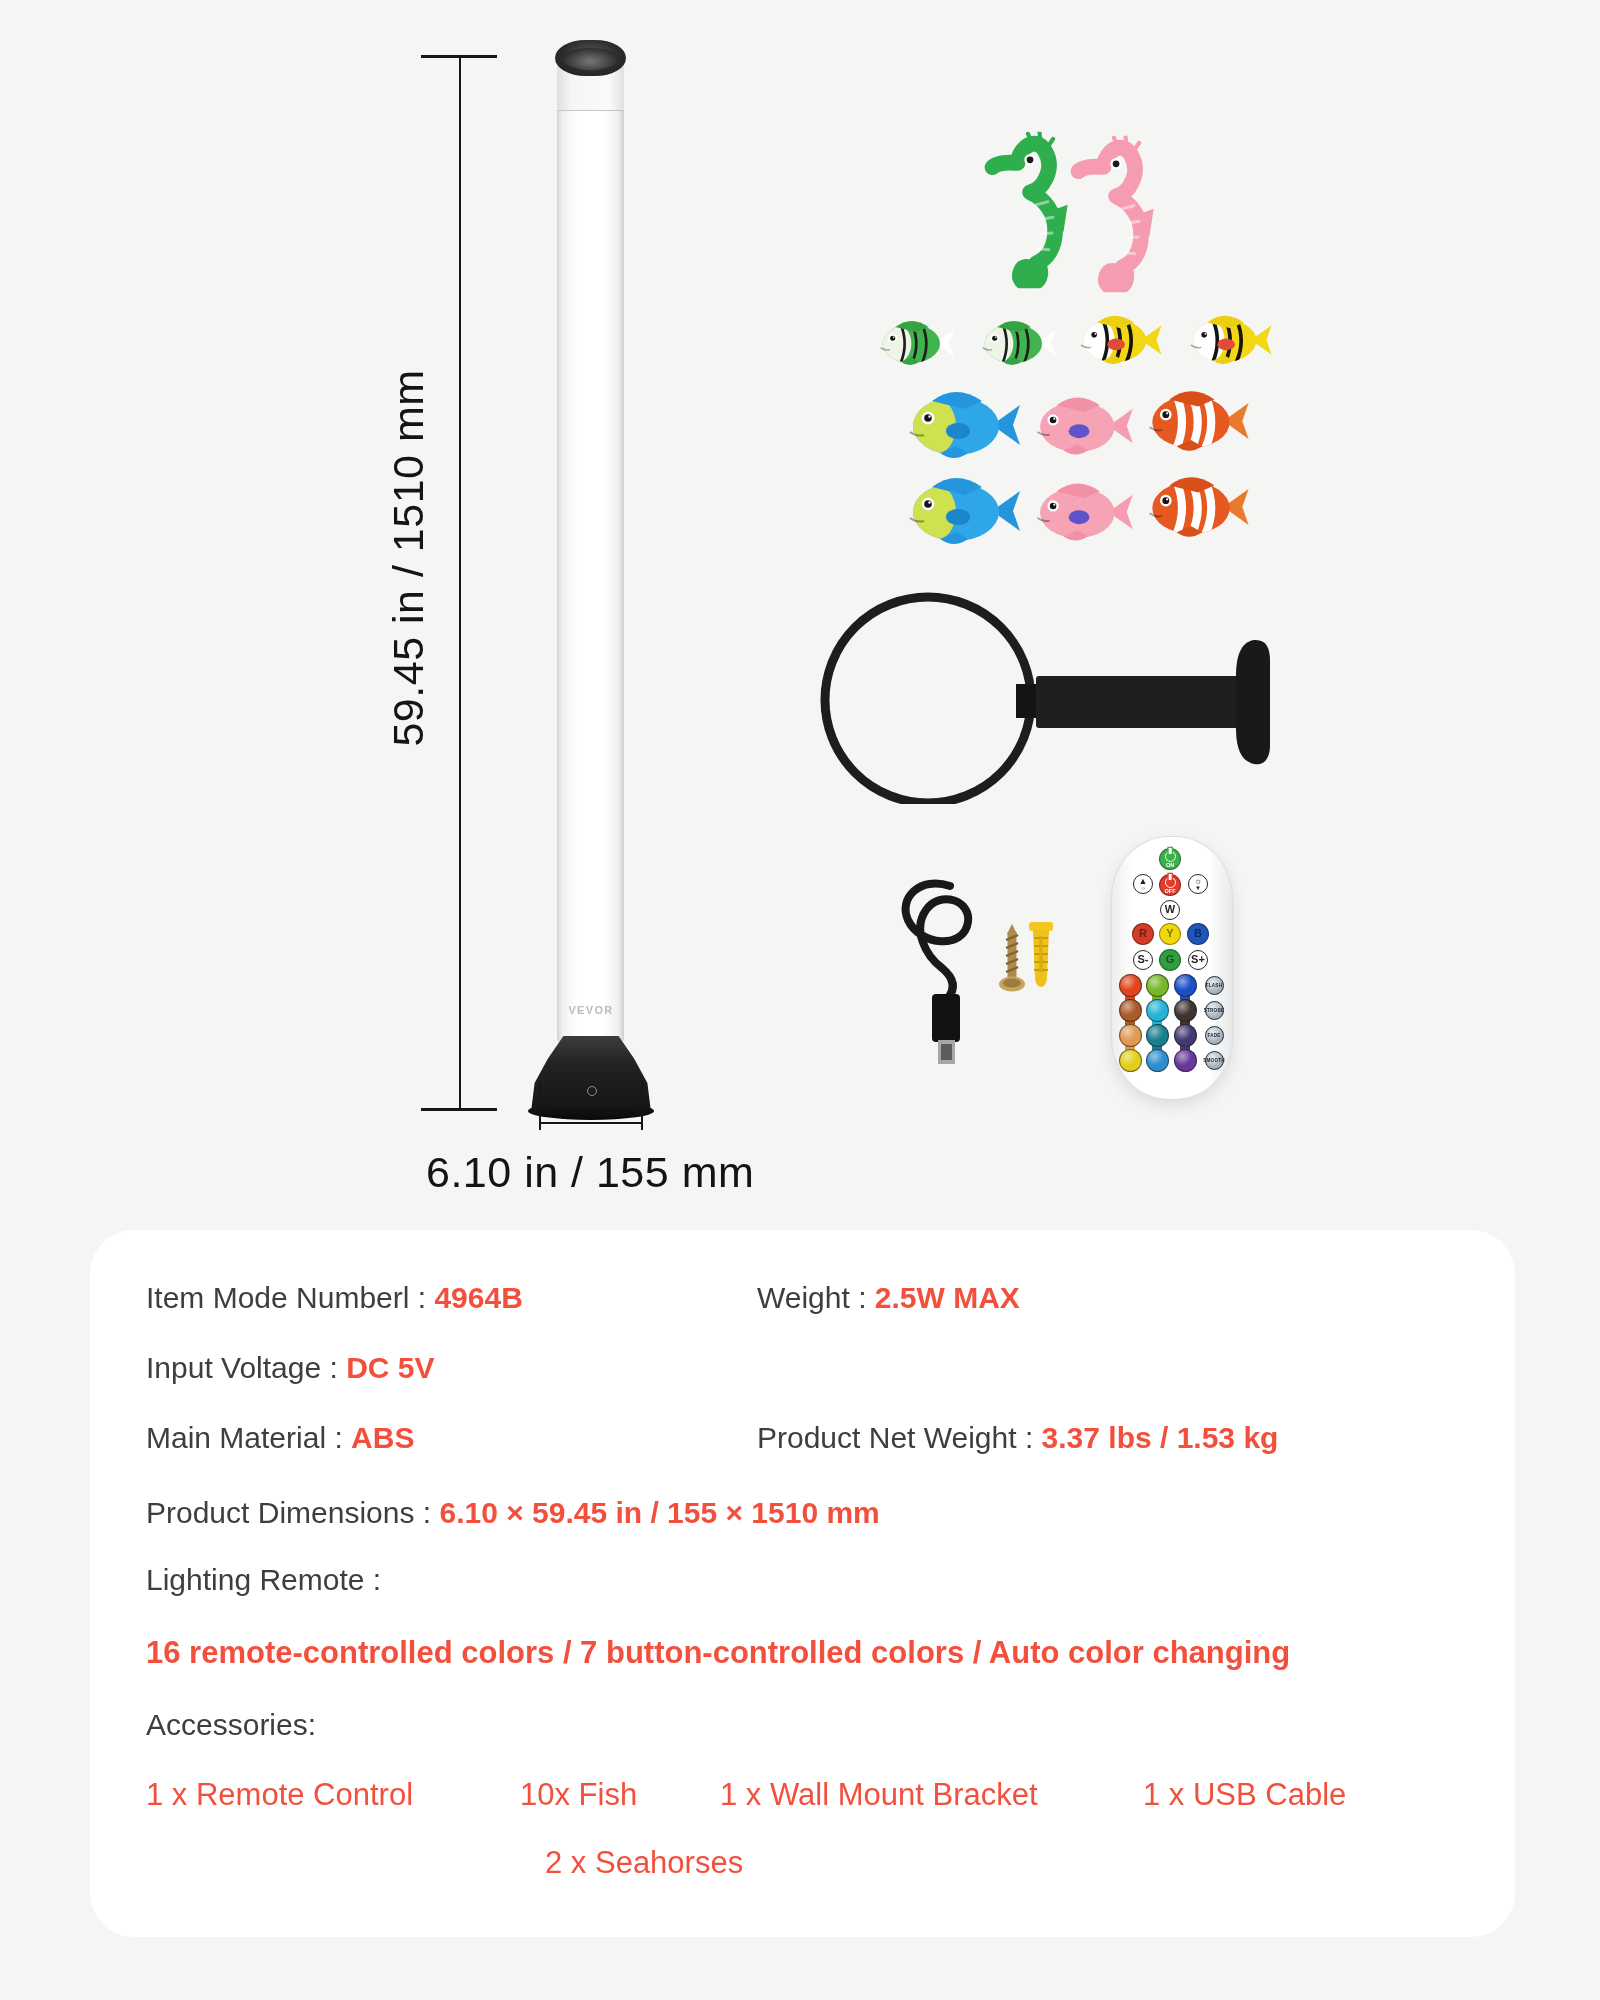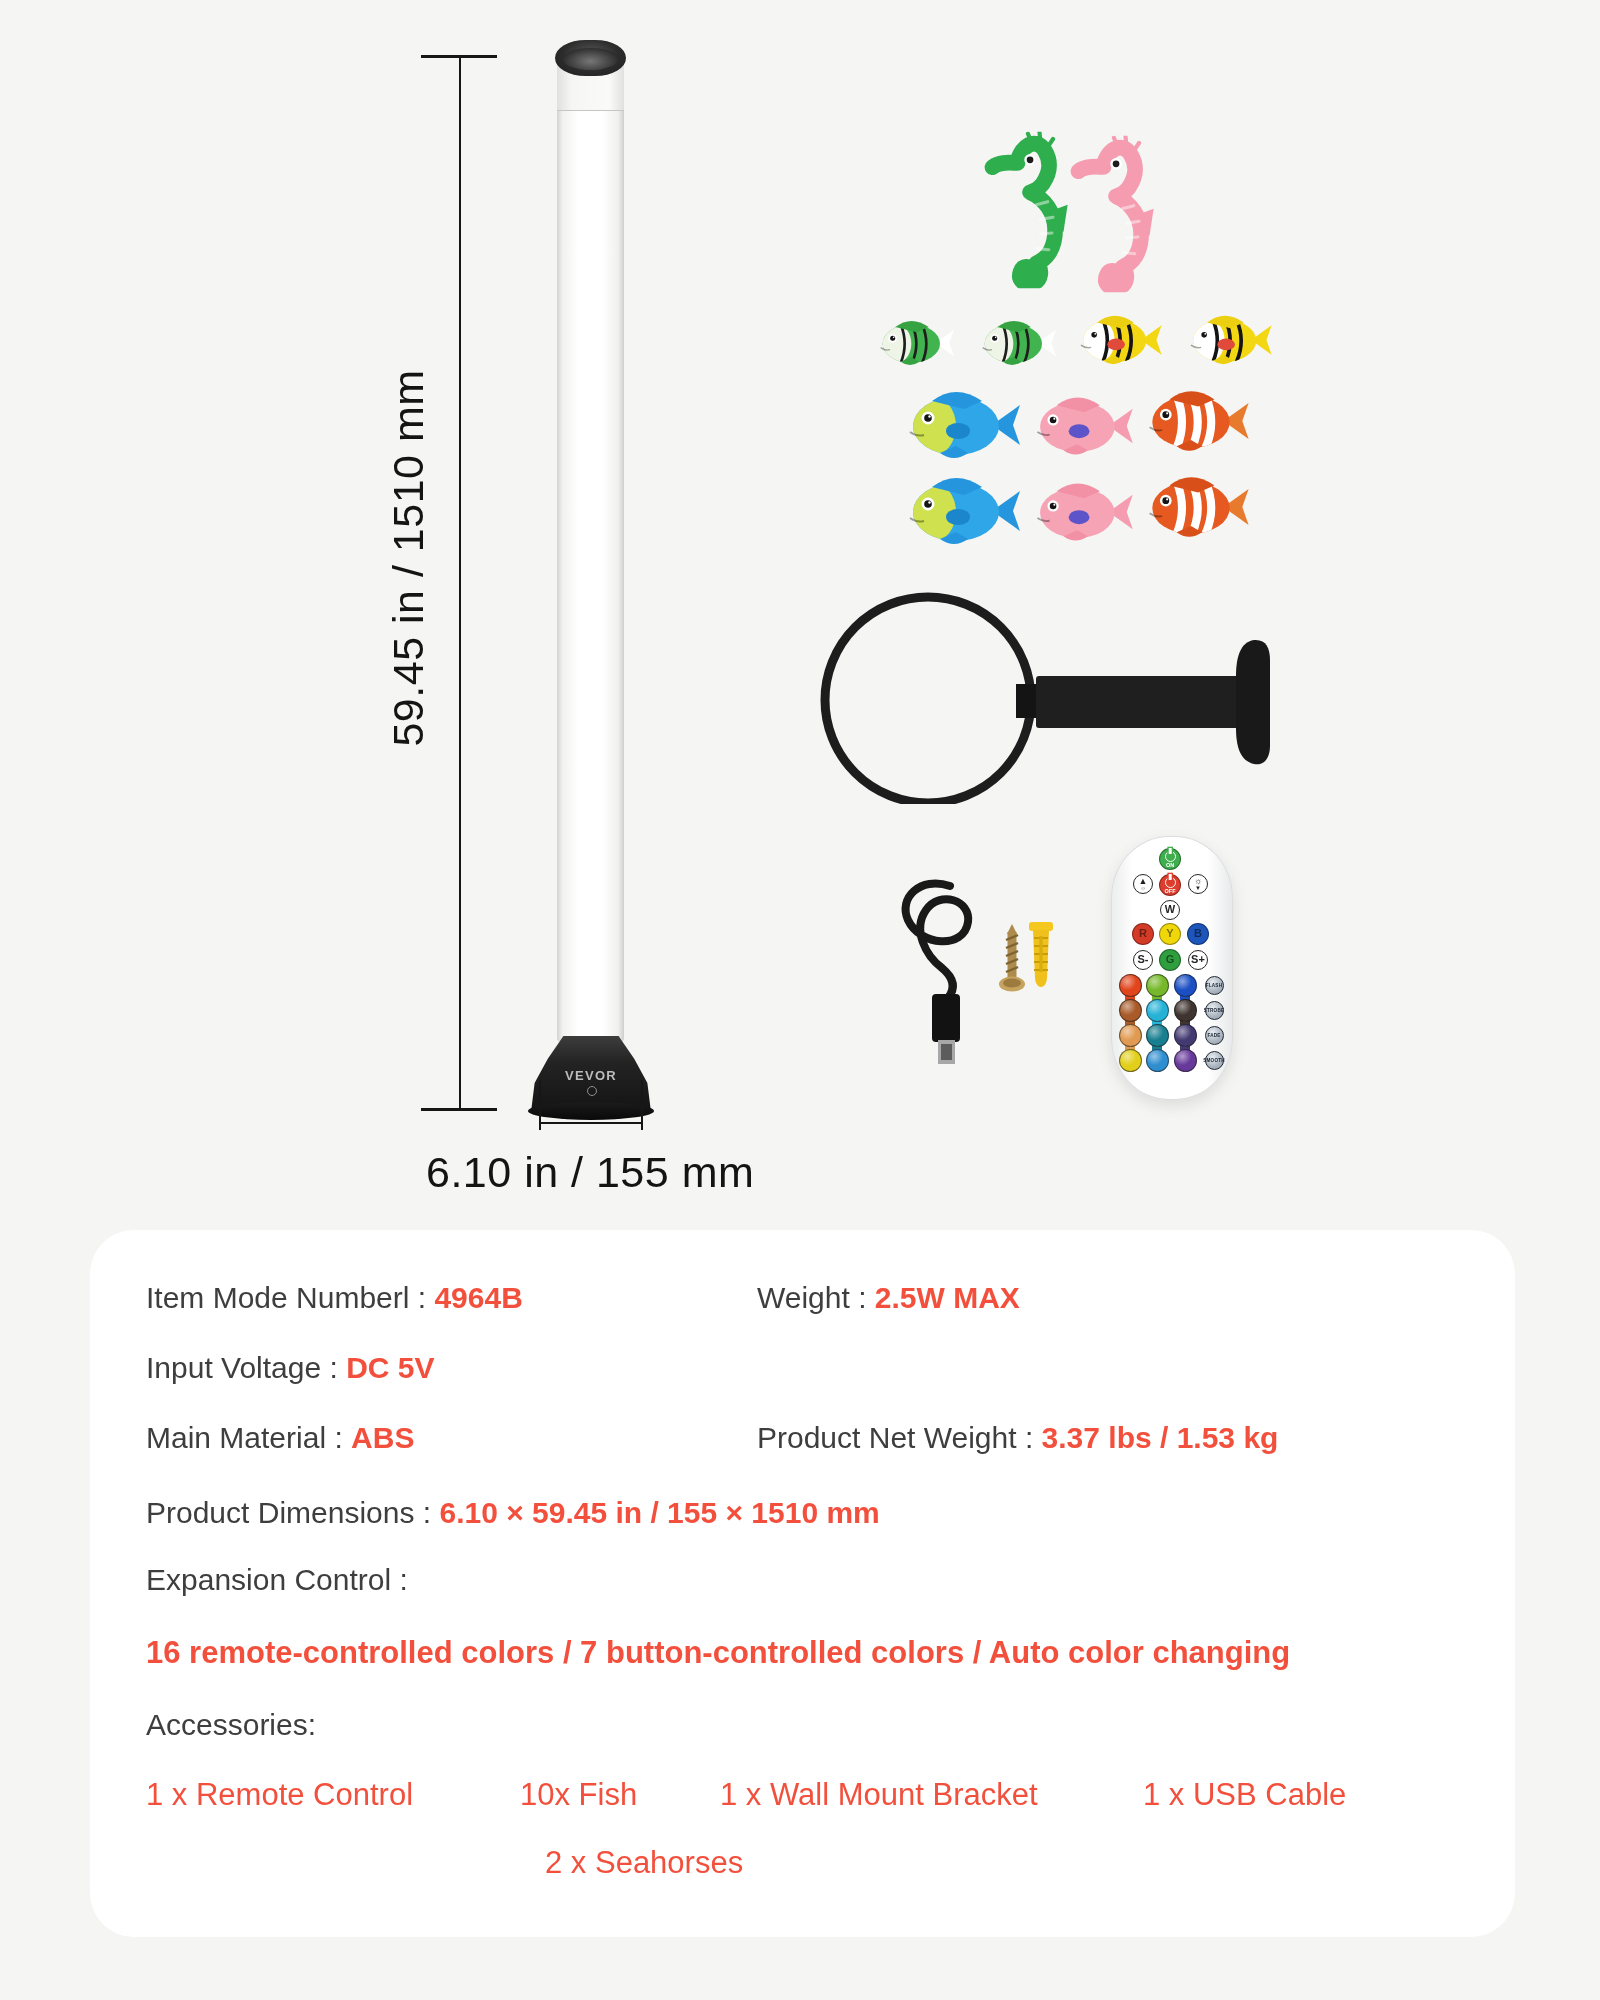--- a/index.html
+++ b/index.html
@@ -24,22 +24,22 @@
   #lamp-cap{position:absolute;left:555px;top:40px;width:71px;height:36px;background:
      radial-gradient(ellipse at 50% 42%,#5a5a5a 0%,#2c2c2c 55%,#1d1d1d 100%);
      border-radius:50%/58%}
   #lamp-cap-inner{position:absolute;left:563px;top:48px;width:55px;height:22px;
      background:radial-gradient(ellipse at 50% 60%,#777 0%,#2a2a2a 75%);border-radius:50%}
   #lamp-base{position:absolute;left:531px;top:1036px;width:120px;height:76px;
      background:linear-gradient(180deg,#3d3d3d 0%,#232323 35%,#141414 100%);
      clip-path:polygon(27% 0,73% 0,86% 30%,97% 62%,100% 100%,0 100%,3% 62%,14% 30%)}
   #lamp-base-lip{position:absolute;left:528px;top:1102px;width:126px;height:18px;
      border-radius:50%;background:linear-gradient(180deg,#1b1b1b,#090909)}
-  #base-logo{position:absolute;left:531px;top:1068px;width:120px;text-align:center;
-     font-size:13px;font-weight:700;color:#bcbcbc;letter-spacing:1.3px}
+  #base-logo{position:absolute;left:531px;top:1004px;width:120px;text-align:center;
+     font-size:11px;font-weight:700;color:#bcbcbc;letter-spacing:1.3px}
   #base-btn{position:absolute;left:587px;top:1086px;width:8px;height:8px;border-radius:50%;
      border:1px solid #8f8f8f}
 
   
   .spec-card{position:absolute;left:90px;top:1230px;width:1425px;height:707px;
      background:#ffffff;border-radius:44px}
   .spec-row{position:absolute;height:44px;line-height:44px;font-size:30px;white-space:nowrap}
   .spec-label{color:#3e3e3e}
   .spec-value{color:#F2503C;font-weight:700}
   .acc-item{position:absolute;height:44px;line-height:44px;font-size:31px;font-weight:400;
@@ -272,21 +272,21 @@
     <div class="spec-row" style="left:56px;top:186px">
       <span class="spec-label">Main Material : </span><span class="spec-value">ABS</span>
     </div>
     <div class="spec-row" style="left:667px;top:186px">
       <span class="spec-label">Product Net Weight : </span><span class="spec-value">3.37 lbs / 1.53 kg</span>
     </div>
     <div class="spec-row" style="left:56px;top:261px">
       <span class="spec-label">Product Dimensions : </span><span class="spec-value">6.10 × 59.45 in / 155 × 1510 mm</span>
     </div>
     <div class="spec-row" style="left:56px;top:328px">
-      <span class="spec-label">Expansion Control :</span>
+      <span class="spec-label">Lighting Remote :</span>
     </div>
     <div class="spec-row" style="left:56px;top:401px">
       <span class="spec-value" style="font-size:31px">16 remote-controlled colors / 7 button-controlled colors / Auto color changing</span>
     </div>
     <div class="spec-row" style="left:56px;top:473px">
       <span class="spec-label">Accessories:</span>
     </div>
     <span class="acc-item" style="left:56px;top:543px">1 x Remote Control</span>
     <span class="acc-item" style="left:430px;top:543px">10x Fish</span>
     <span class="acc-item" style="left:630px;top:543px">1 x Wall Mount Bracket</span>

